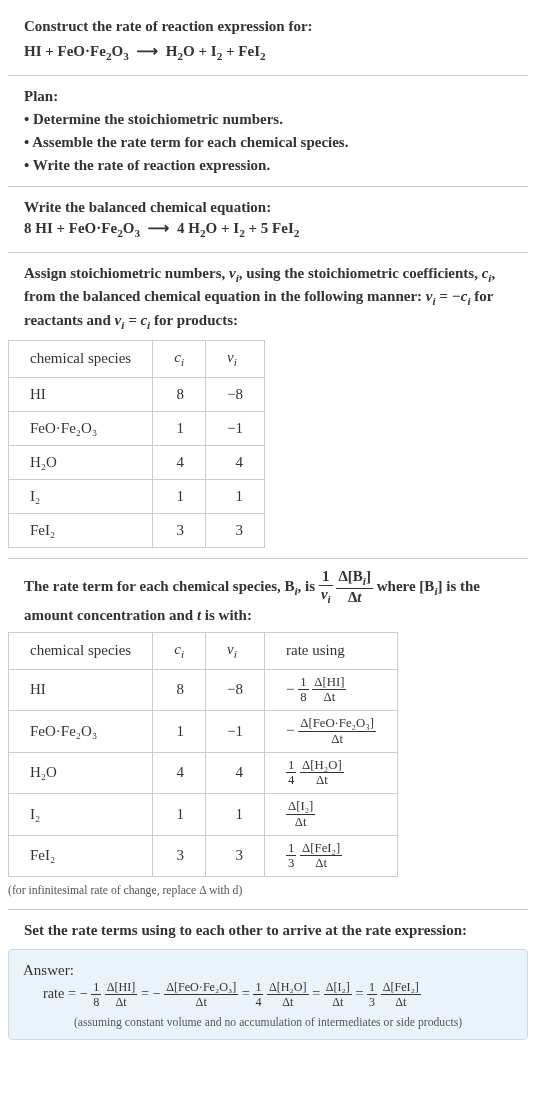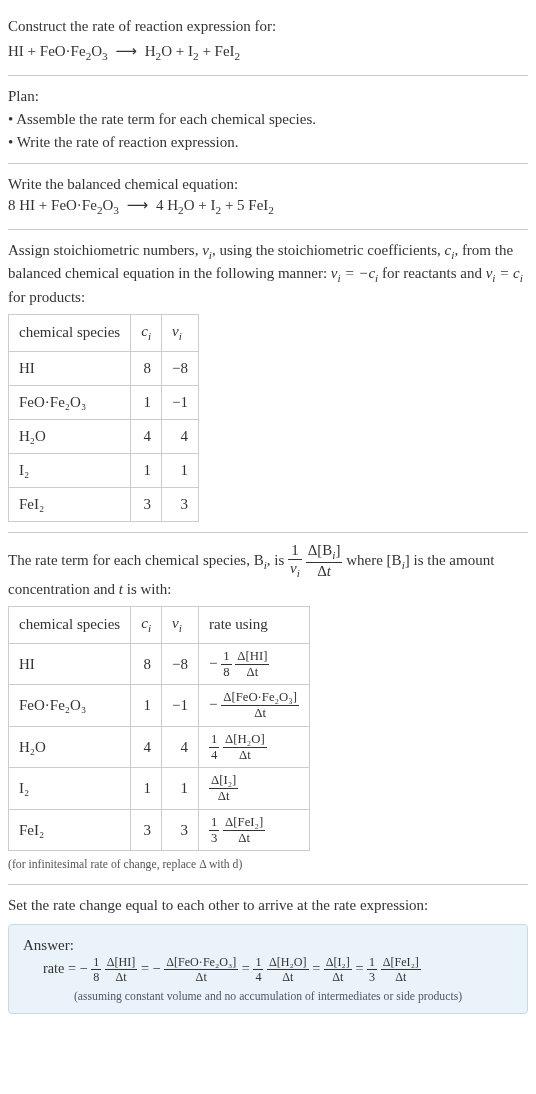--- a/index.html
+++ b/index.html
@@ -39,21 +39,21 @@
   }
   .italic {
     font-style: italic;
   }
   table {
     border-collapse: collapse;
     margin: 6px 0;
   }
   th, td {
     border: 1px solid #ccc;
-    padding: 6px 10px;
+    padding: 6px 21px;
     text-align: left;
     font-weight: normal;
   }
   td.num {
     text-align: right;
   }
   .frac {
     display: inline-block;
     text-align: center;
     vertical-align: middle;
@@ -92,39 +92,41 @@
     color: #556;
     text-align: center;
     margin-top: 6px;
   }
   .rateexpr {
     font-size: 0.95em;
     white-space: nowrap;
     margin-left: 20px;
   }
   .section {
-    margin: 6px 0;
+    margin: 6px 16px;
+    font-weight: bold;
   }
 </style>
 </head>
 <body>
 
 <div class="section">
   <div class="prompt">Construct the rate of reaction expression for:</div>
   <div class="eq">
     <span>HI + FeO·Fe</span><sub>2</sub><span>O</span><sub>3</sub>
     <span class="arrow">⟶</span>
     <span>H</span><sub>2</sub><span>O + I</span><sub>2</sub><span> + FeI</span><sub>2</sub>
   </div>
 </div>
 
 <hr>
 
 <div class="plan section">
   <div>Plan:</div>
+  <div class="bullet">• Determine the stoichiometric numbers.</div>
   <div class="bullet">• Assemble the rate term for each chemical species.</div>
   <div class="bullet">• Write the rate of reaction expression.</div>
 </div>
 
 <hr>
 
 <div class="section">
   <div>Write the balanced chemical equation:</div>
   <div class="eq">
     <span>8 HI + FeO·Fe</span><sub>2</sub><span>O</span><sub>3</sub>
@@ -235,21 +237,21 @@
       <span class="frac"><span class="num">1</span><span class="den">3</span></span>
       <span class="frac"><span class="num">Δ[FeI₂]</span><span class="den">Δt</span></span>
     </td>
   </tr>
 </tbody>
   </table>
 <div class="note">(for infinitesimal rate of change, replace Δ with d)</div>
 
 <hr>
 
-<div class="section">Set the rate change equal to each other to arrive at the rate expression:</div>
+<div class="section">Set the rate terms using to each other to arrive at the rate expression:</div>
 
 <div class="answer">
   <div class="answer-title">Answer:</div>
   <div class="rateexpr">
     <span>rate = </span>
 
     <span>−</span>
     <span class="frac"><span class="num">1</span><span class="den">8</span></span>
     <span class="frac"><span class="num">Δ[HI]</span><span class="den">Δt</span></span>
 

